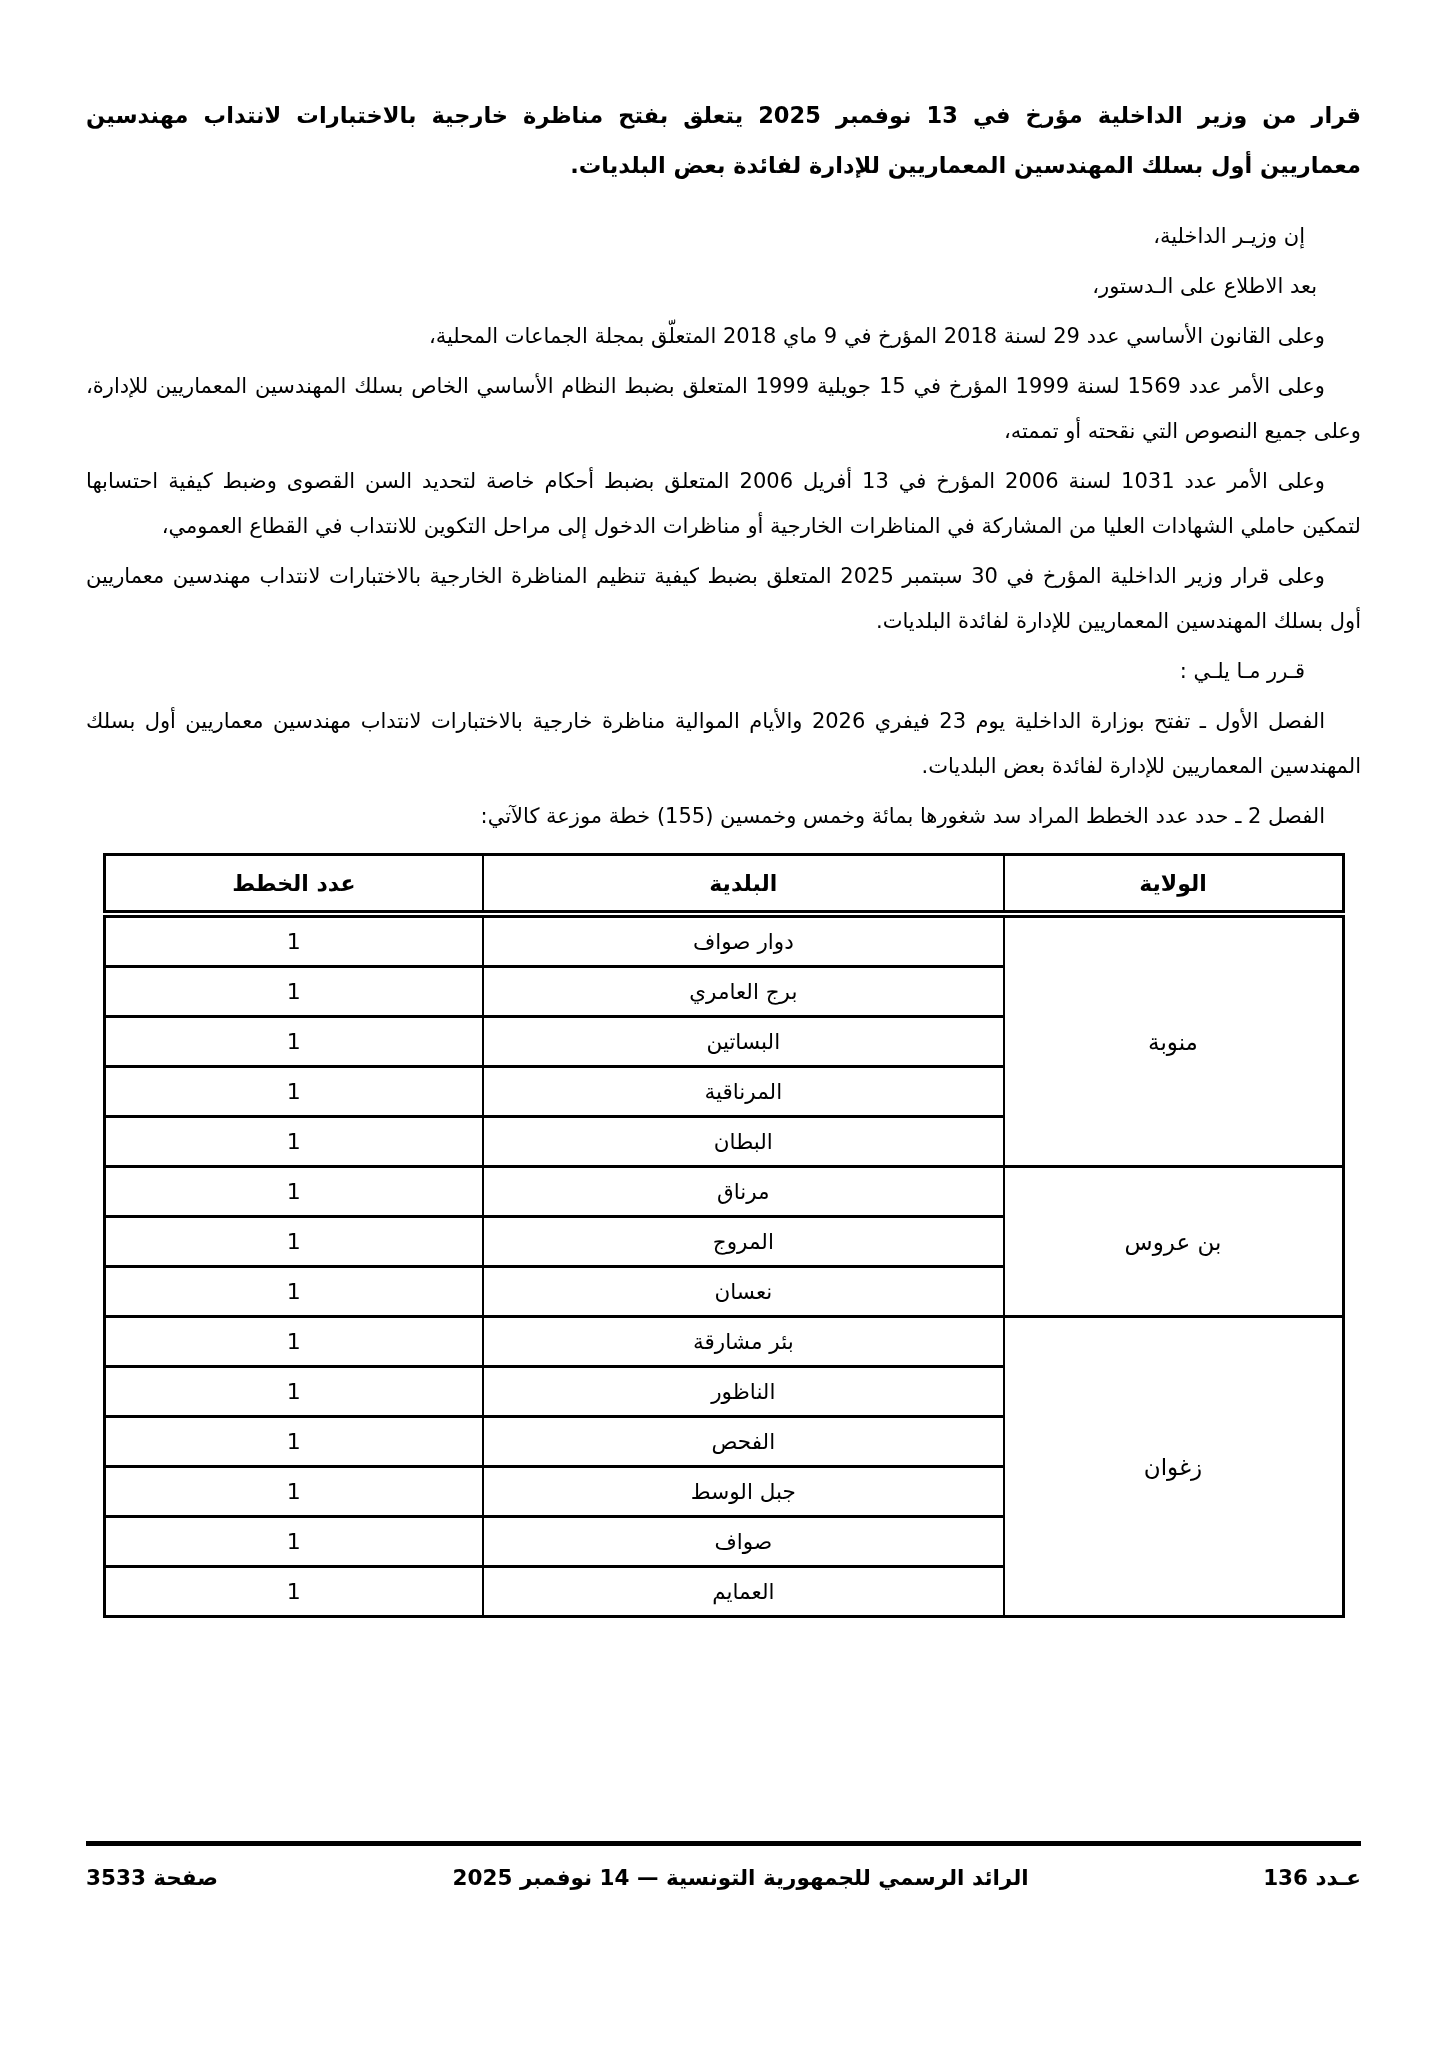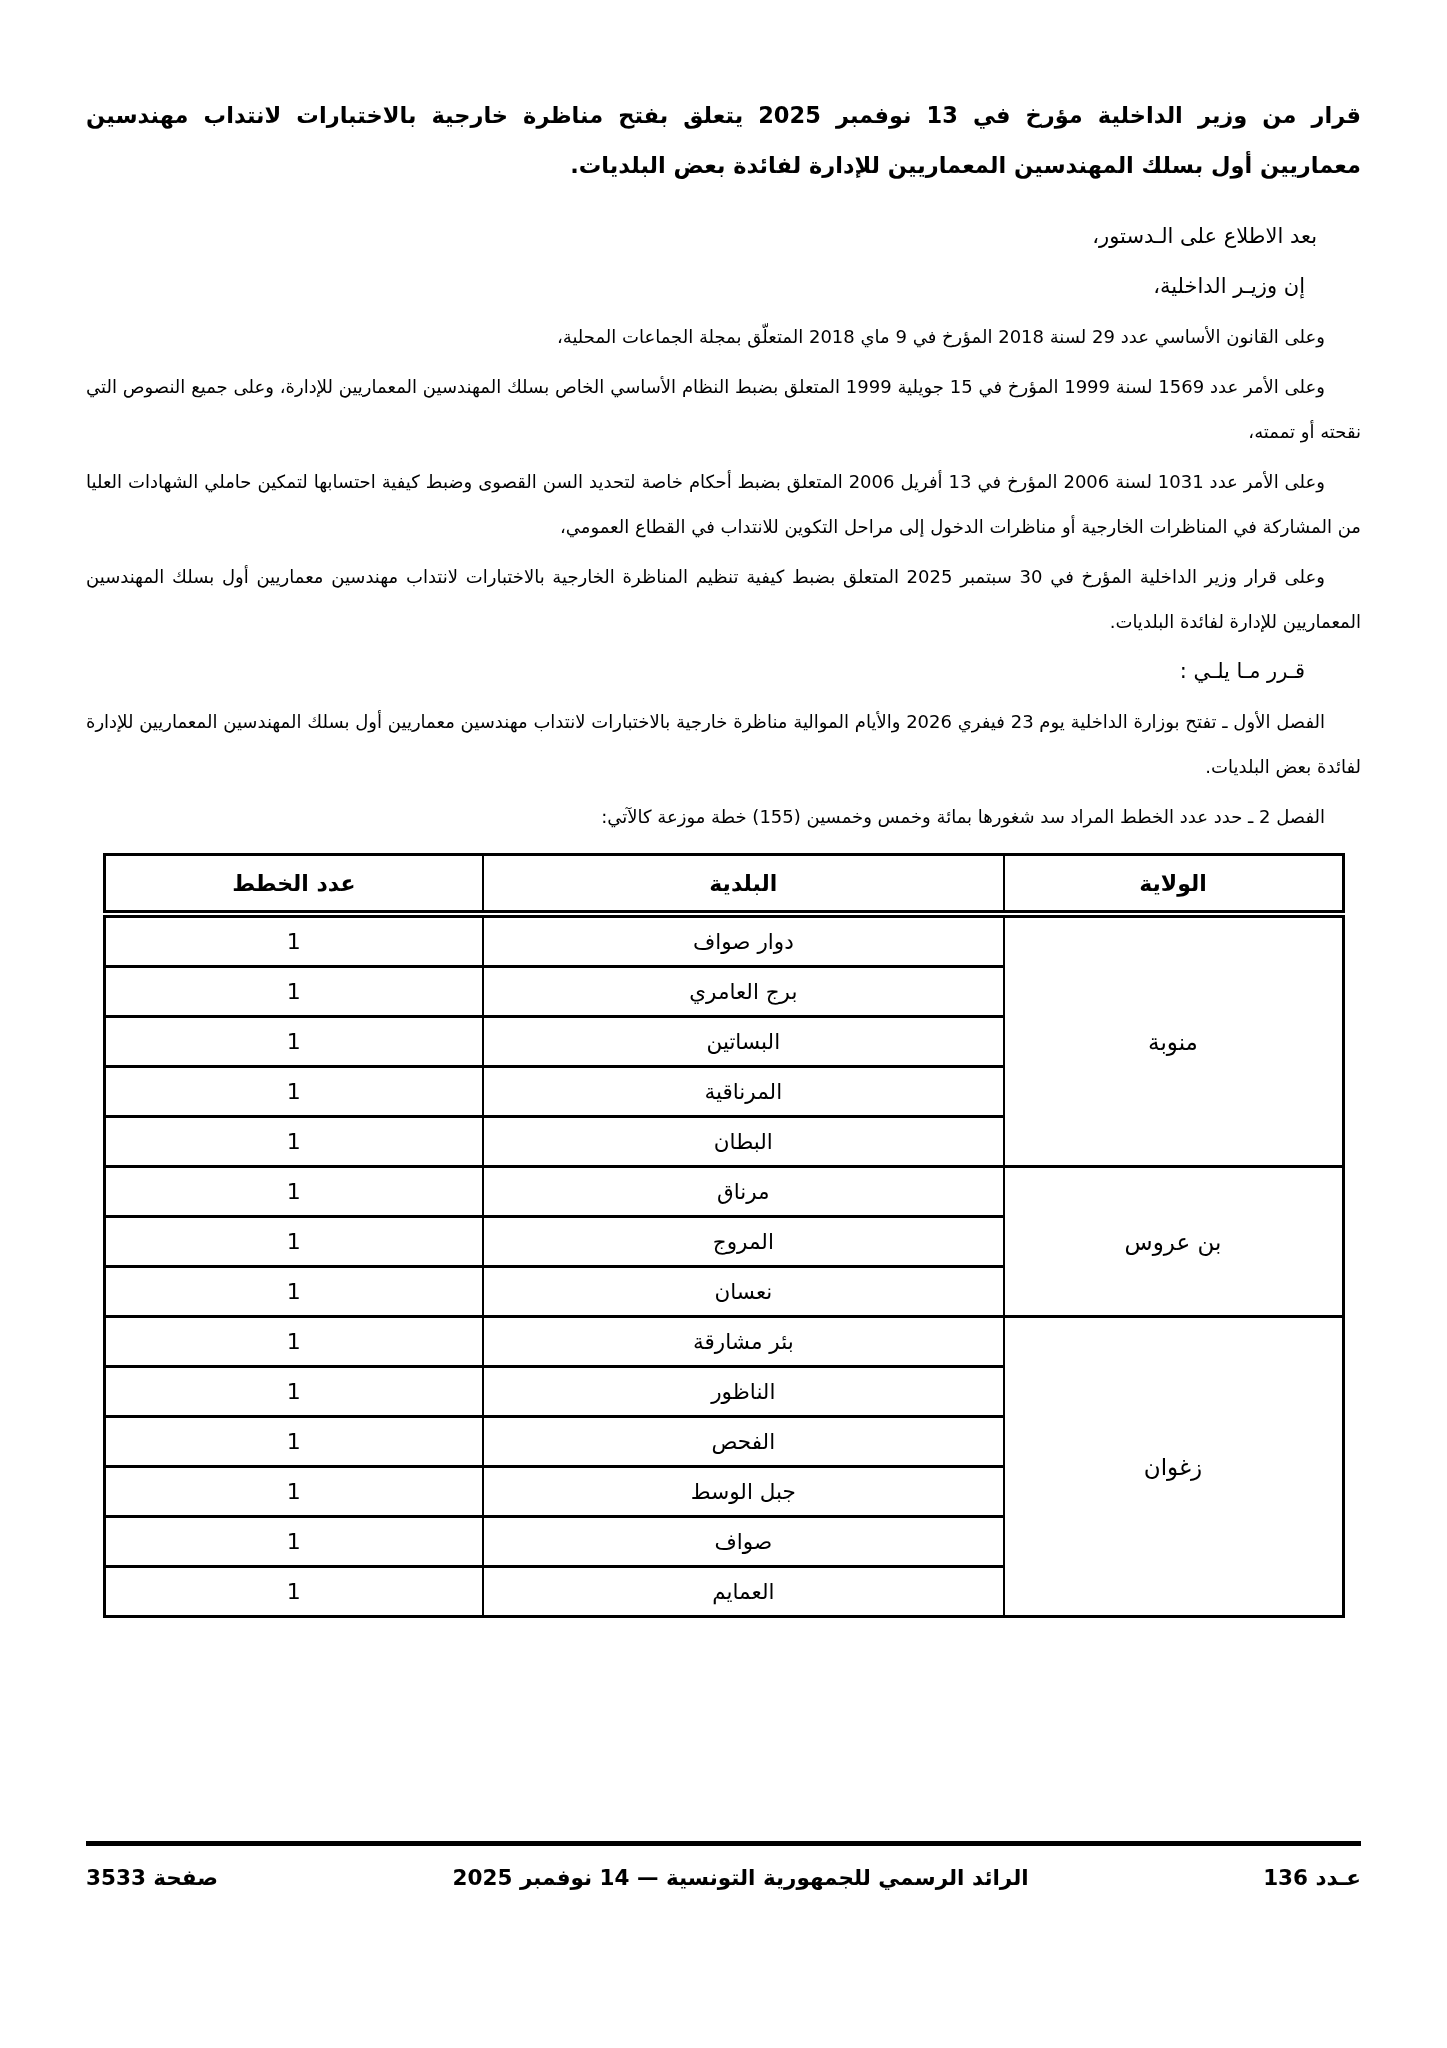--- a/index.html
+++ b/index.html
@@ -22,21 +22,21 @@
   }
   .title {
     margin: 0 0 24px 0;
     font-size: 22.5px;
     font-weight: bold;
     line-height: 50px;
     text-align: justify;
   }
   .pjust {
     margin: 0 0 5px 0;
-    font-size: 18px;
+    font-size: 21px;
     line-height: 45px;
     text-align: justify;
     text-indent: 36px;
   }
   .pline {
     margin: 0 0 5px 0;
     font-size: 21px;
     line-height: 45px;
     text-align: right;
   }
@@ -92,22 +92,22 @@
   .footer .center { }
 </style>
 </head>
 <body>
 
 <div class="page">
   <div class="content">
 
     <p class="title">قرار من وزير الداخلية مؤرخ في 13 نوفمبر 2025 يتعلق بفتح مناظرة خارجية بالاختبارات لانتداب مهندسين معماريين أول بسلك المهندسين المعماريين للإدارة لفائدة بعض البلديات.</p>
 
+    <p class="pline ind55">إن وزيـر الداخلية،</p>
     <p class="pline ind45">بعد الاطلاع على الـدستور،</p>
-    <p class="pline ind55">إن وزيـر الداخلية،</p>
     <p class="pjust">وعلى القانون الأساسي عدد 29 لسنة 2018 المؤرخ في 9 ماي 2018 المتعلّق بمجلة الجماعات المحلية،</p>
     <p class="pjust">وعلى الأمر عدد 1569 لسنة 1999 المؤرخ في 15 جويلية 1999 المتعلق بضبط النظام الأساسي الخاص بسلك المهندسين المعماريين للإدارة، وعلى جميع النصوص التي نقحته أو تممته،</p>
     <p class="pjust">وعلى الأمر عدد 1031 لسنة 2006 المؤرخ في 13 أفريل 2006 المتعلق بضبط أحكام خاصة لتحديد السن القصوى وضبط كيفية احتسابها لتمكين حاملي الشهادات العليا من المشاركة في المناظرات الخارجية أو مناظرات الدخول إلى مراحل التكوين للانتداب في القطاع العمومي،</p>
     <p class="pjust">وعلى قرار وزير الداخلية المؤرخ في 30 سبتمبر 2025 المتعلق بضبط كيفية تنظيم المناظرة الخارجية بالاختبارات لانتداب مهندسين معماريين أول بسلك المهندسين المعماريين للإدارة لفائدة البلديات.</p>
     <p class="pline ind55">قـرر مـا يلـي :</p>
     <p class="pjust">الفصل الأول ـ تفتح بوزارة الداخلية يوم 23 فيفري 2026 والأيام الموالية مناظرة خارجية بالاختبارات لانتداب مهندسين معماريين أول بسلك المهندسين المعماريين للإدارة لفائدة بعض البلديات.</p>
     <p class="pjust">الفصل 2 ـ حدد عدد الخطط المراد سد شغورها بمائة وخمس وخمسين (155) خطة موزعة كالآتي:</p>
 
     <table class="posts">
       <colgroup>

